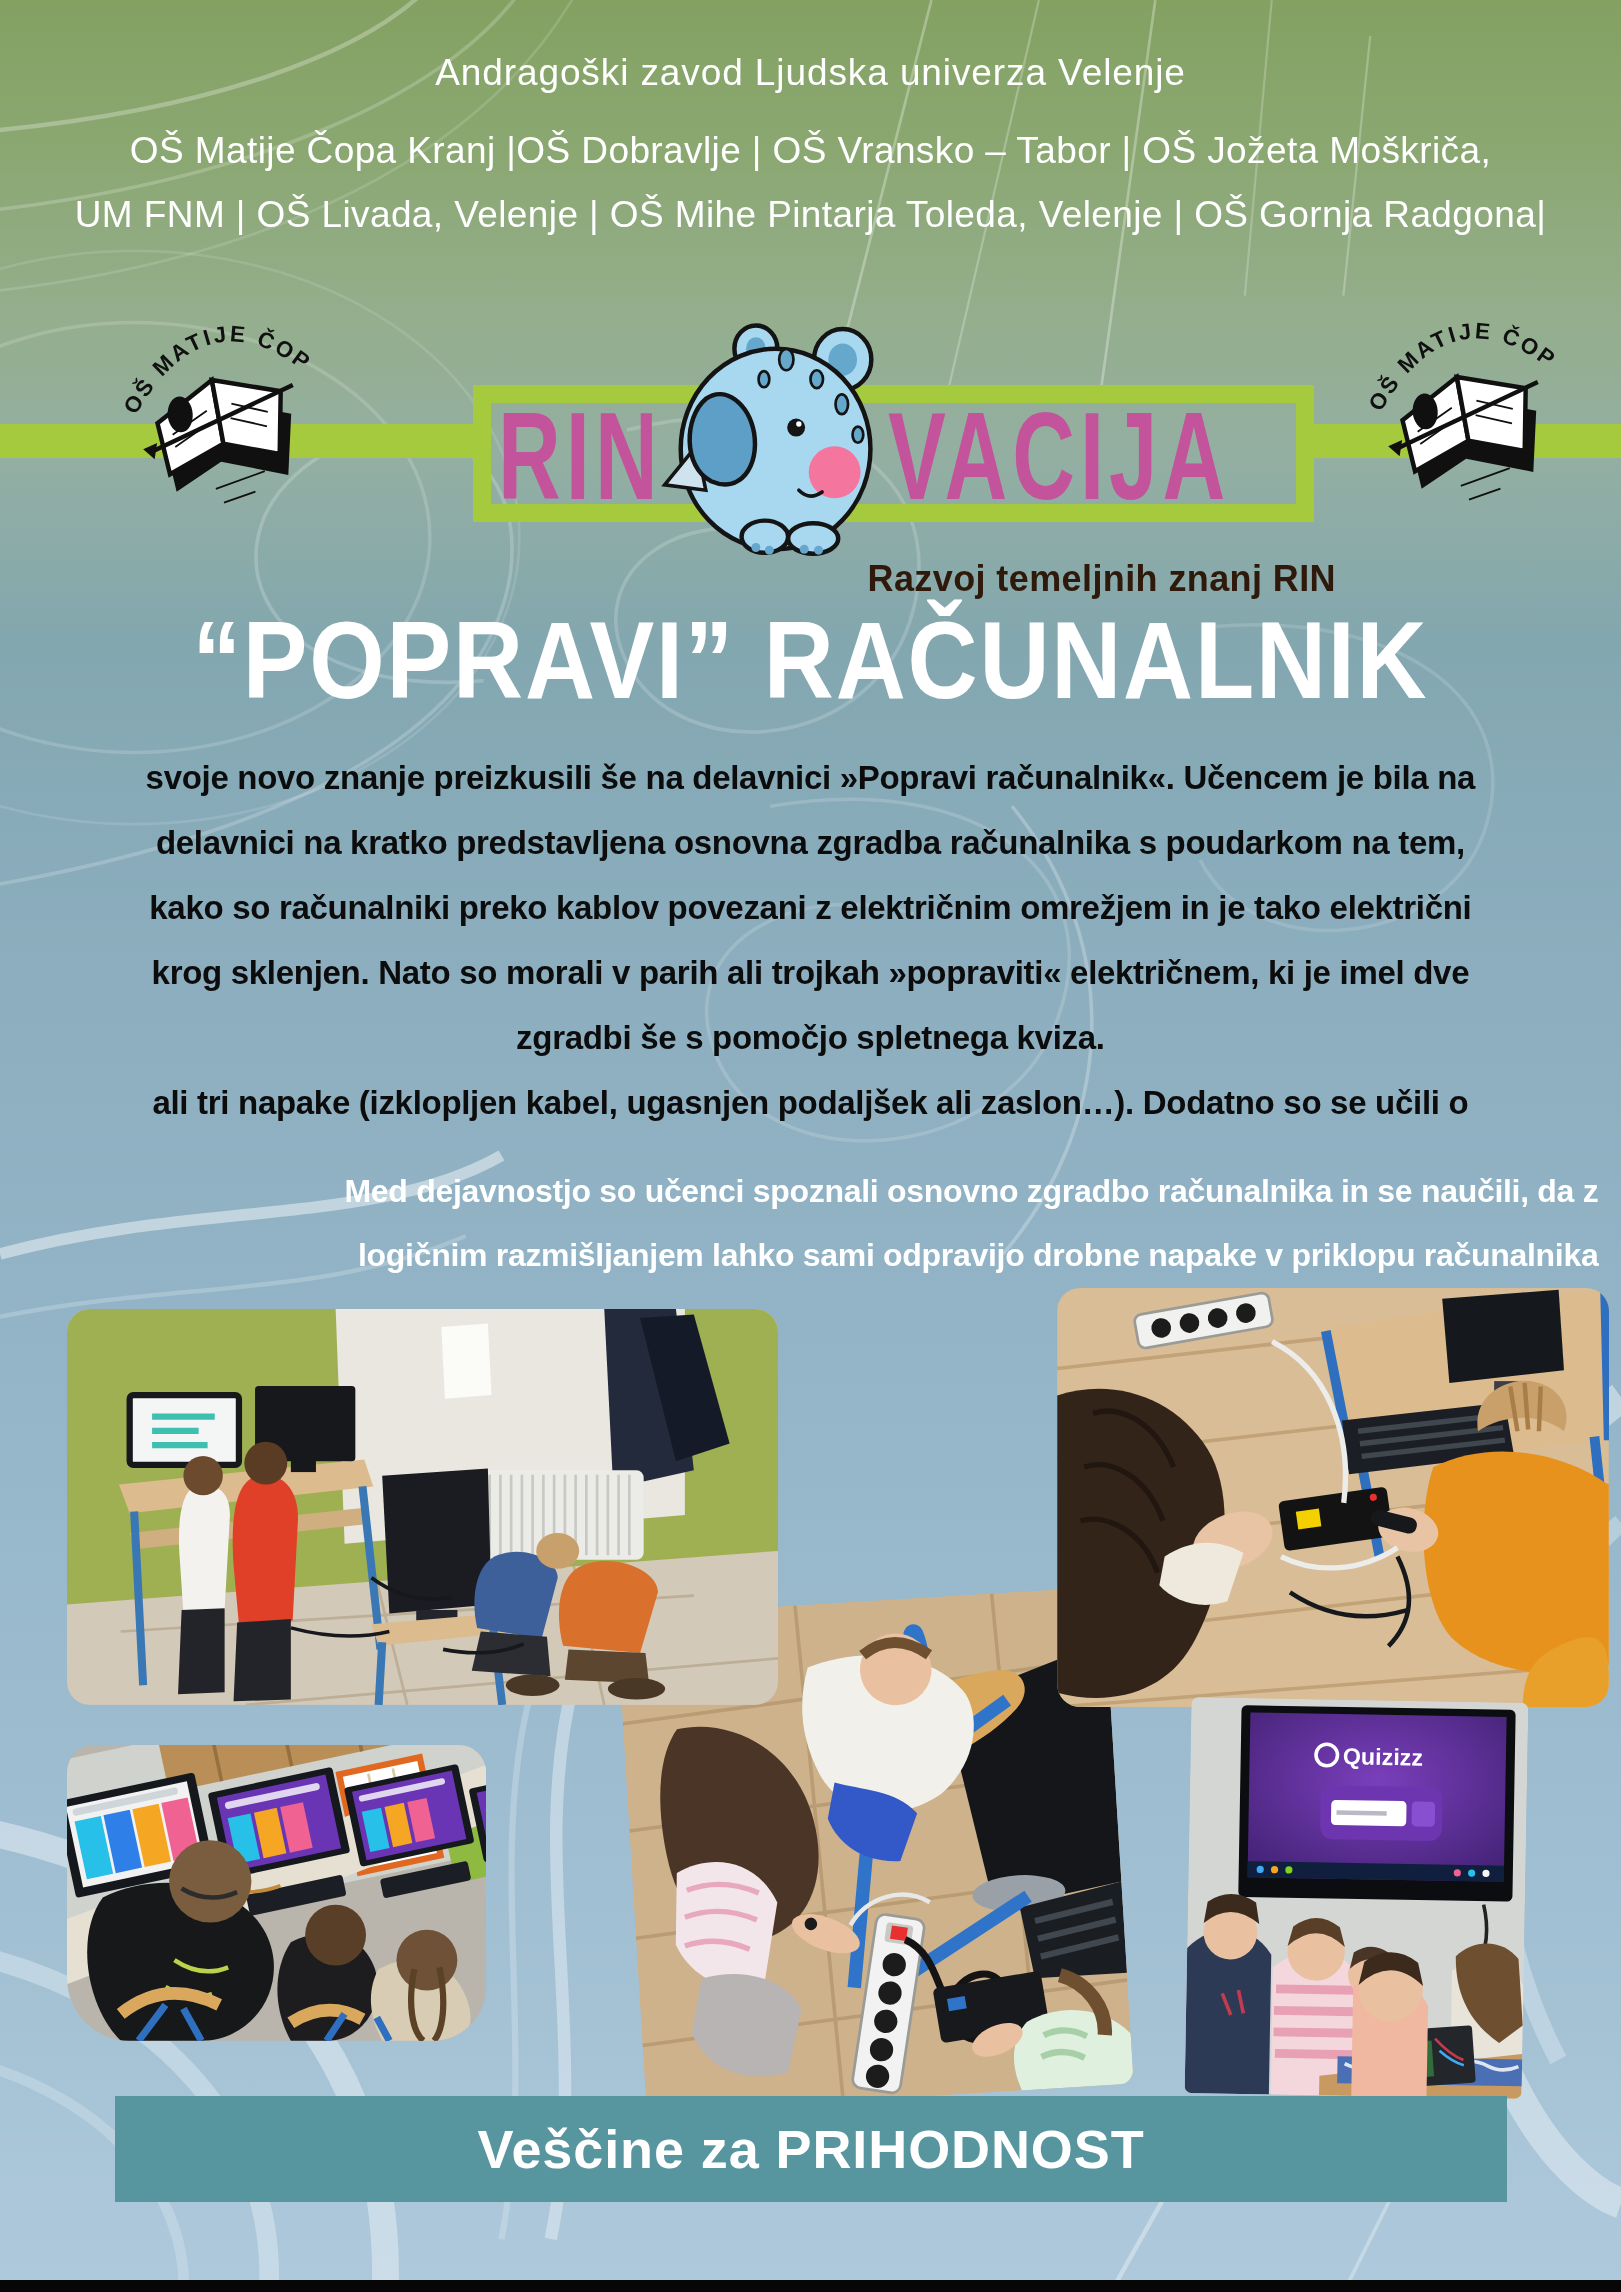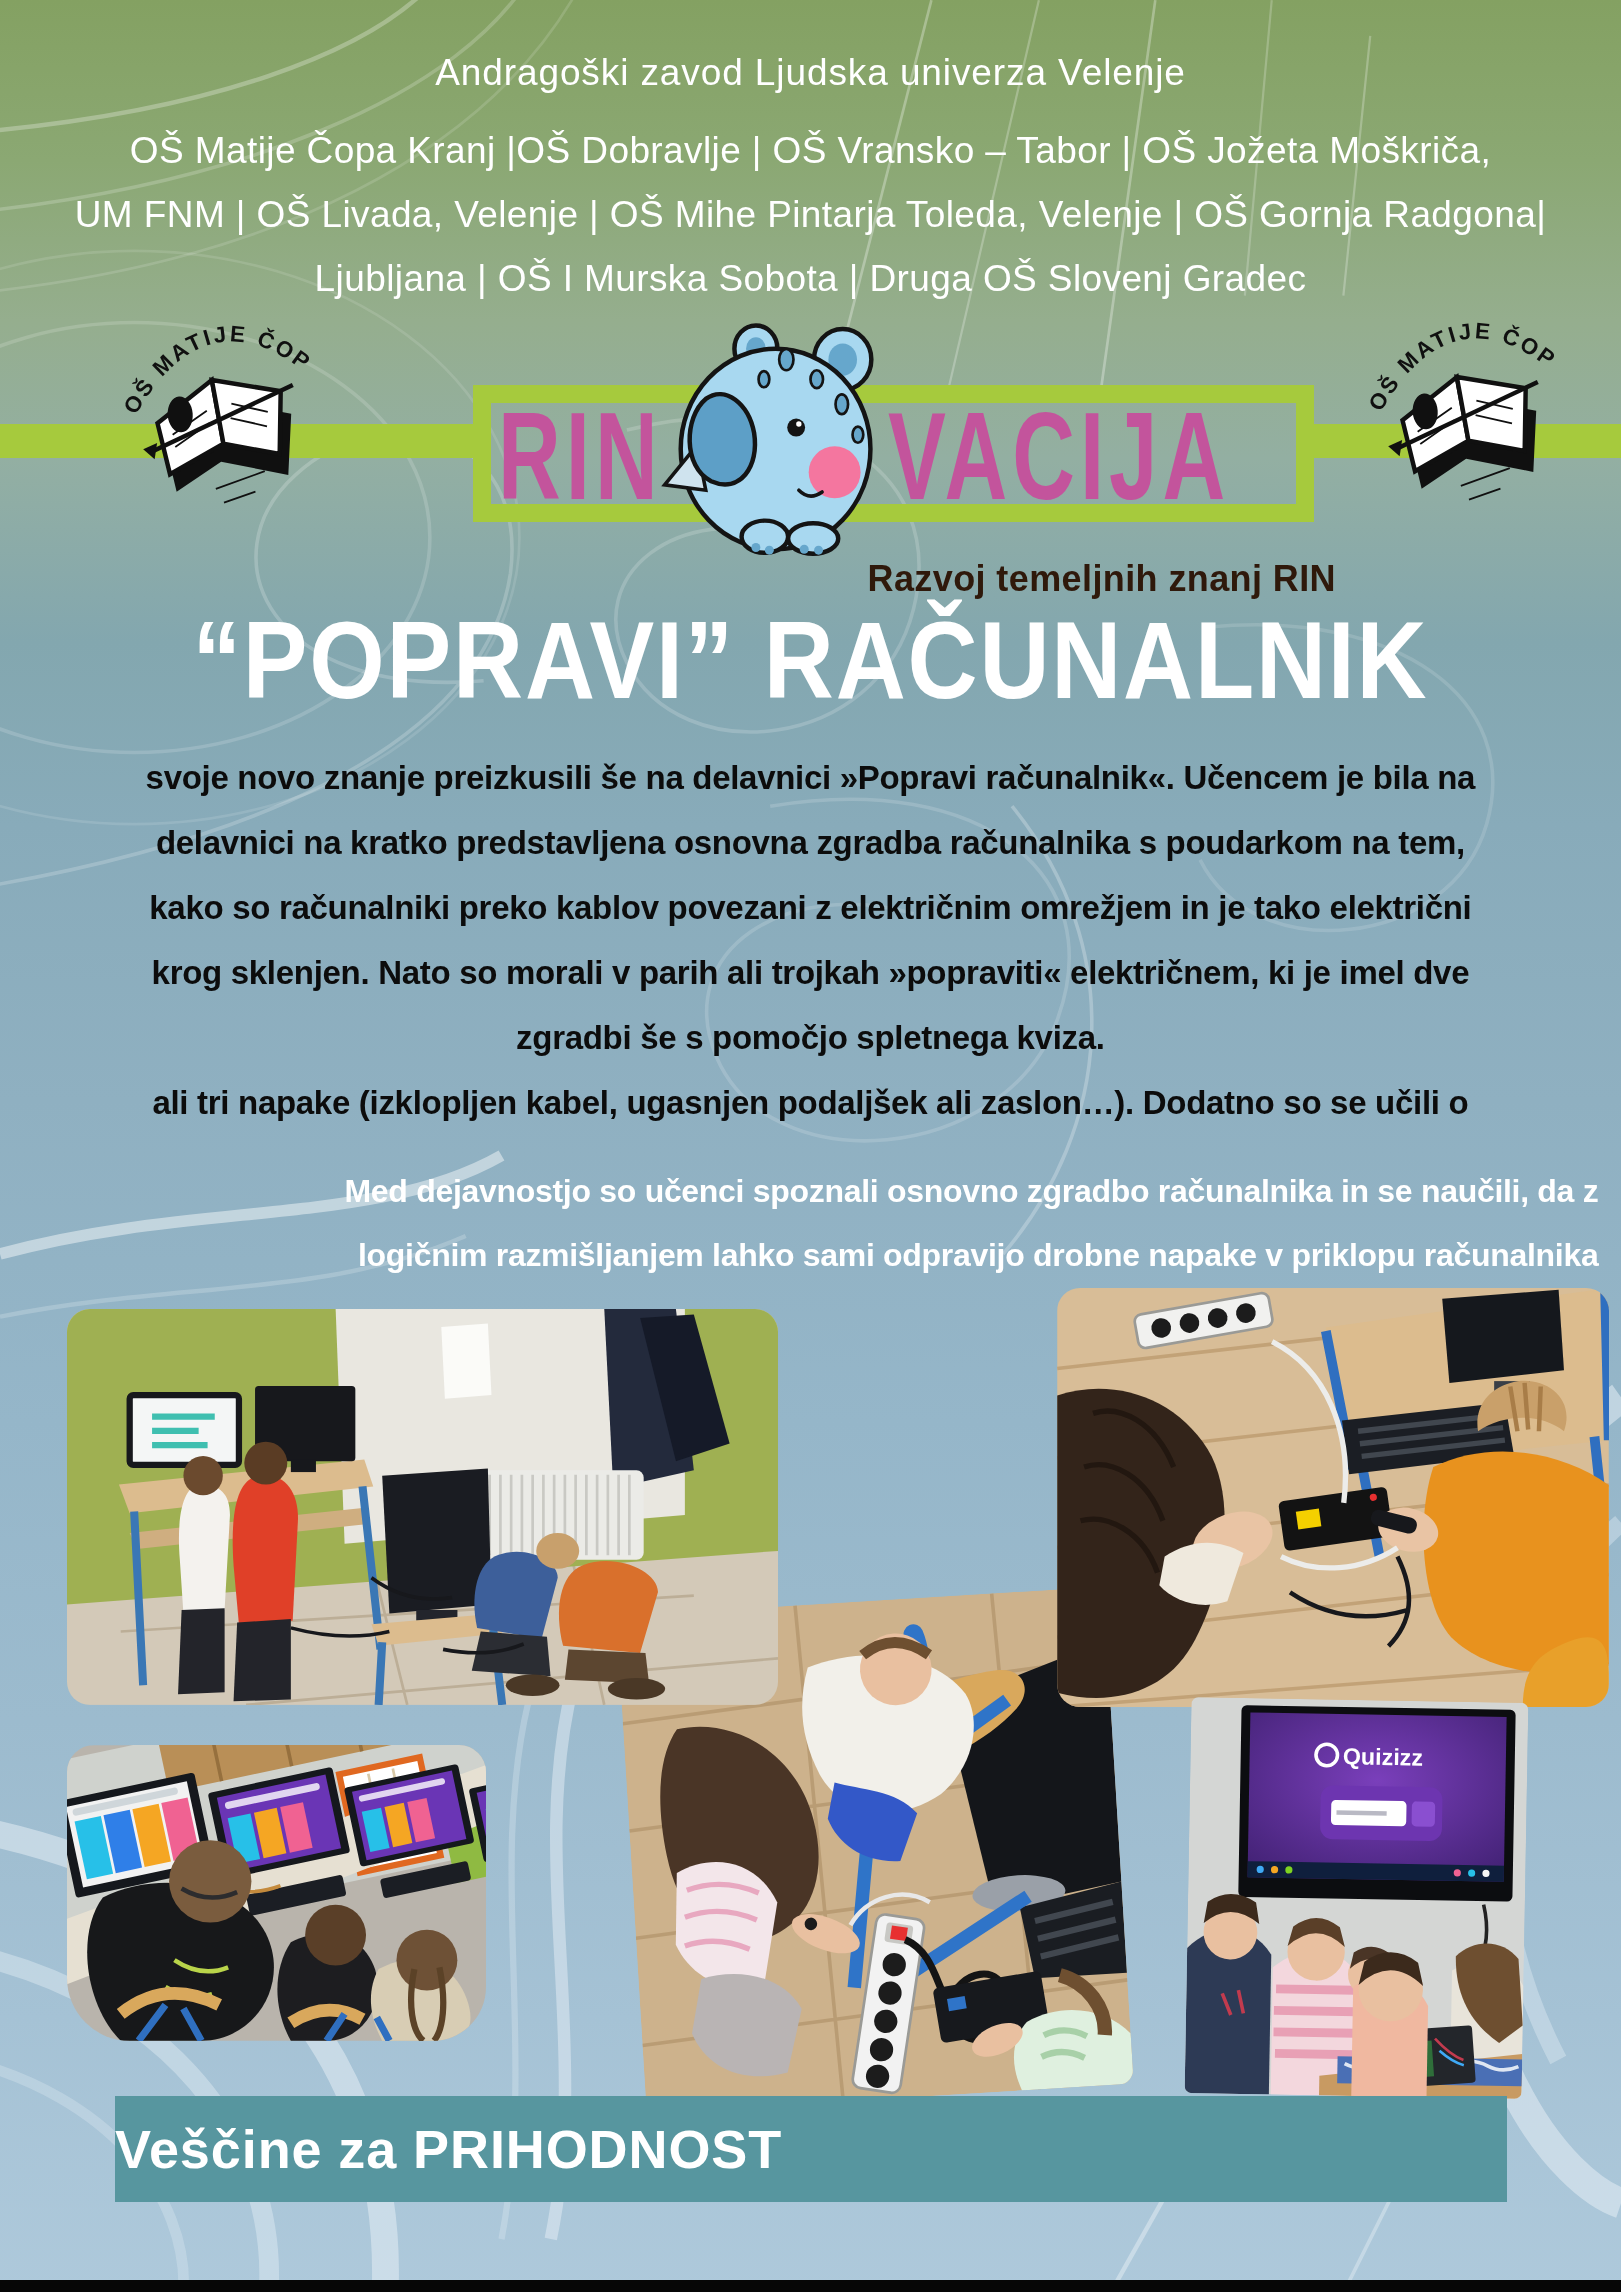--- a/index.html
+++ b/index.html
@@ -53,21 +53,21 @@
   .ph1{left:67px;top:1309px;width:711px;height:396px;border-radius:23px;}
   .ph2{left:1057px;top:1288px;width:552px;height:419px;border-radius:23px;}
   .ph3{left:67px;top:1745px;width:419px;height:296px;border-radius:27px 27px 54px 63px;}
   .ph4{left:631px;top:1601px;width:488px;height:498px;border-radius:14.3px;
     transform:rotate(-3.5deg);z-index:2;}
   .ph5{left:1188px;top:1700px;width:337px;height:396px;border-radius:7.2px;
     transform:rotate(1deg);}
 
   
   .footer-banner{position:absolute;left:115px;top:2096px;width:1392px;height:106px;
-    background:#57969f;z-index:5;display:flex;align-items:center;justify-content:flex-start;}
+    background:#57969f;z-index:5;display:flex;align-items:center;justify-content:center;}
   .footer-banner span{color:#fff;font-size:54px;font-weight:700;letter-spacing:0.9px;}
   .footer{position:absolute;left:0;top:2185px;width:1621px;height:107px;z-index:4;}
   .black-strip{position:absolute;left:0;top:2280px;width:1621px;height:12.5px;
     background:#060606;z-index:6;}
 </style>
 </head>
 <body>
 
 <div class="poster">
 
@@ -99,21 +99,20 @@
     <path d="M1240,2560 L1330,2400" stroke="#fff" stroke-opacity=".35" stroke-width="5"></path>
     <path d="M1500,2560 L1565,2430" stroke="#fff" stroke-opacity=".3" stroke-width="4"></path>
     <path d="M790,2400 C900,2430 1040,2420 1130,2380" stroke="#fff" stroke-opacity=".25" stroke-width="6"></path>
   </svg>
 
   <div class="layer hdr">
     <div class="hdr-line1">Andragoški zavod Ljudska univerza Velenje</div>
     <div class="hdr-schools">
       <div>OŠ Matije Čopa Kranj |OŠ Dobravlje | OŠ Vransko – Tabor | OŠ Jožeta Moškriča,</div>
       <div>UM FNM | OŠ Livada, Velenje | OŠ Mihe Pintarja Toleda, Velenje | OŠ Gornja Radgona|</div>
-      <div>Ljubljana | OŠ I Murska Sobota | Druga OŠ Slovenj Gradec</div>
     </div>
   </div>
 
   <div class="band left"></div>
   <div class="band right"></div>
   <div class="rin-frame"></div>
   <div class="rin-word rin">RIN</div>
   <div class="rin-word vacija">VACIJA</div>
 
   <div class="rhino">

